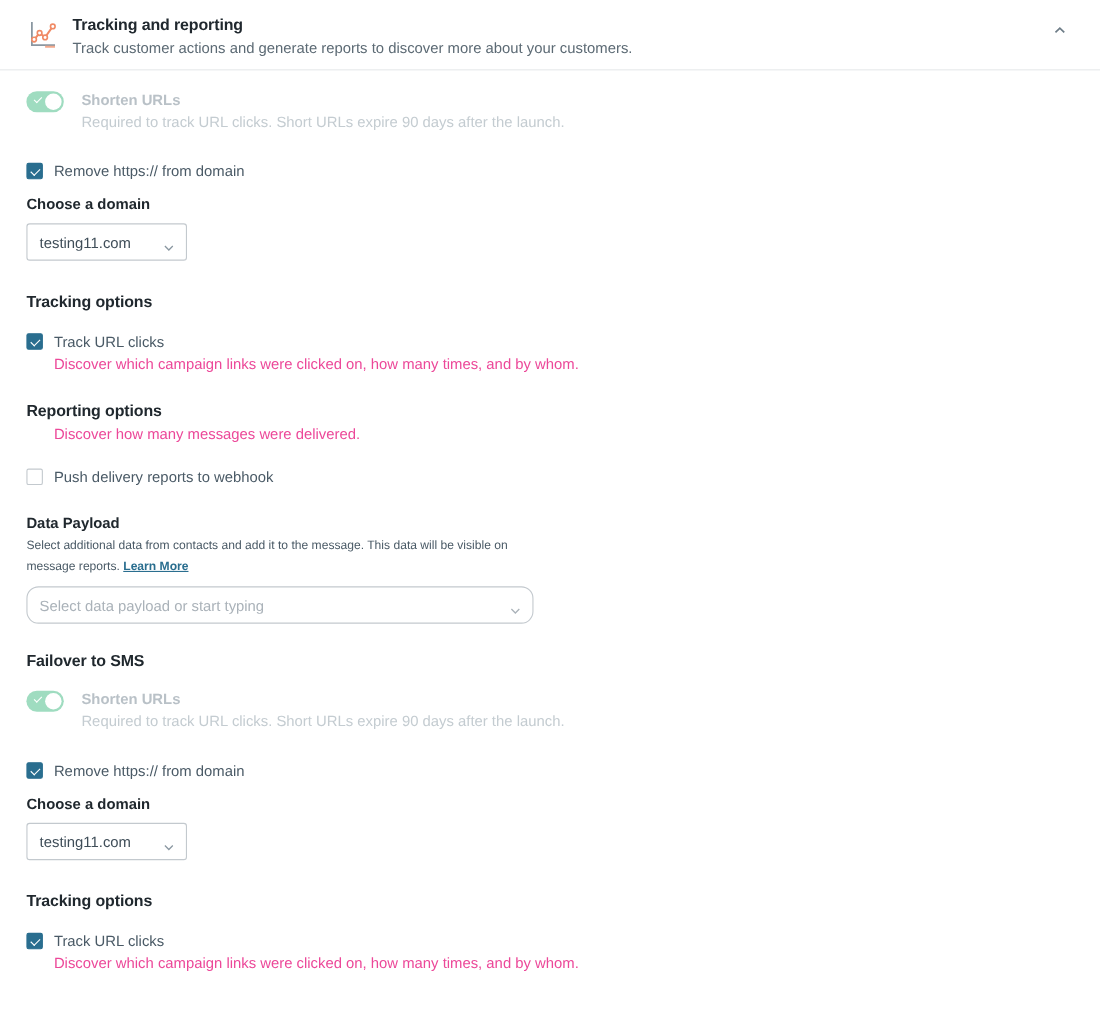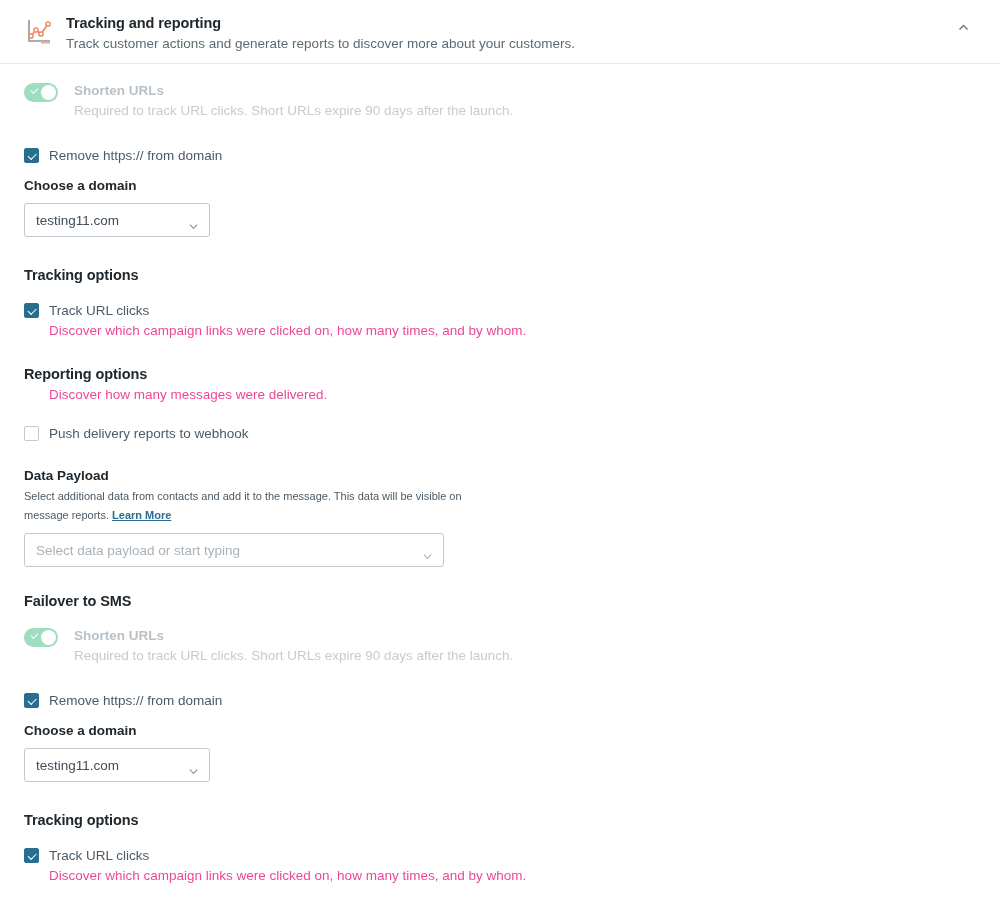--- a/index.html
+++ b/index.html
@@ -186,22 +186,22 @@
   }
   .select-value.placeholder { color: #aab2b9; }
   .select .caret {
     position: absolute;
     right: 11px;
     top: 50%;
     margin-top: -3px;
     width: 9px;
     height: 9px;
   }
-  .select-domain { width: 186px; }
-  .select-payload { width: 420px; }
+  .select-domain { width: 146px; }
+  .select-payload { width: 461px; border-radius: 11px; }
 
   
   .section-head {
     font-size: 14.5px;
     font-weight: bold;
     color: #20282e;
     line-height: 20px;
     letter-spacing: -0.1px;
   }
 

